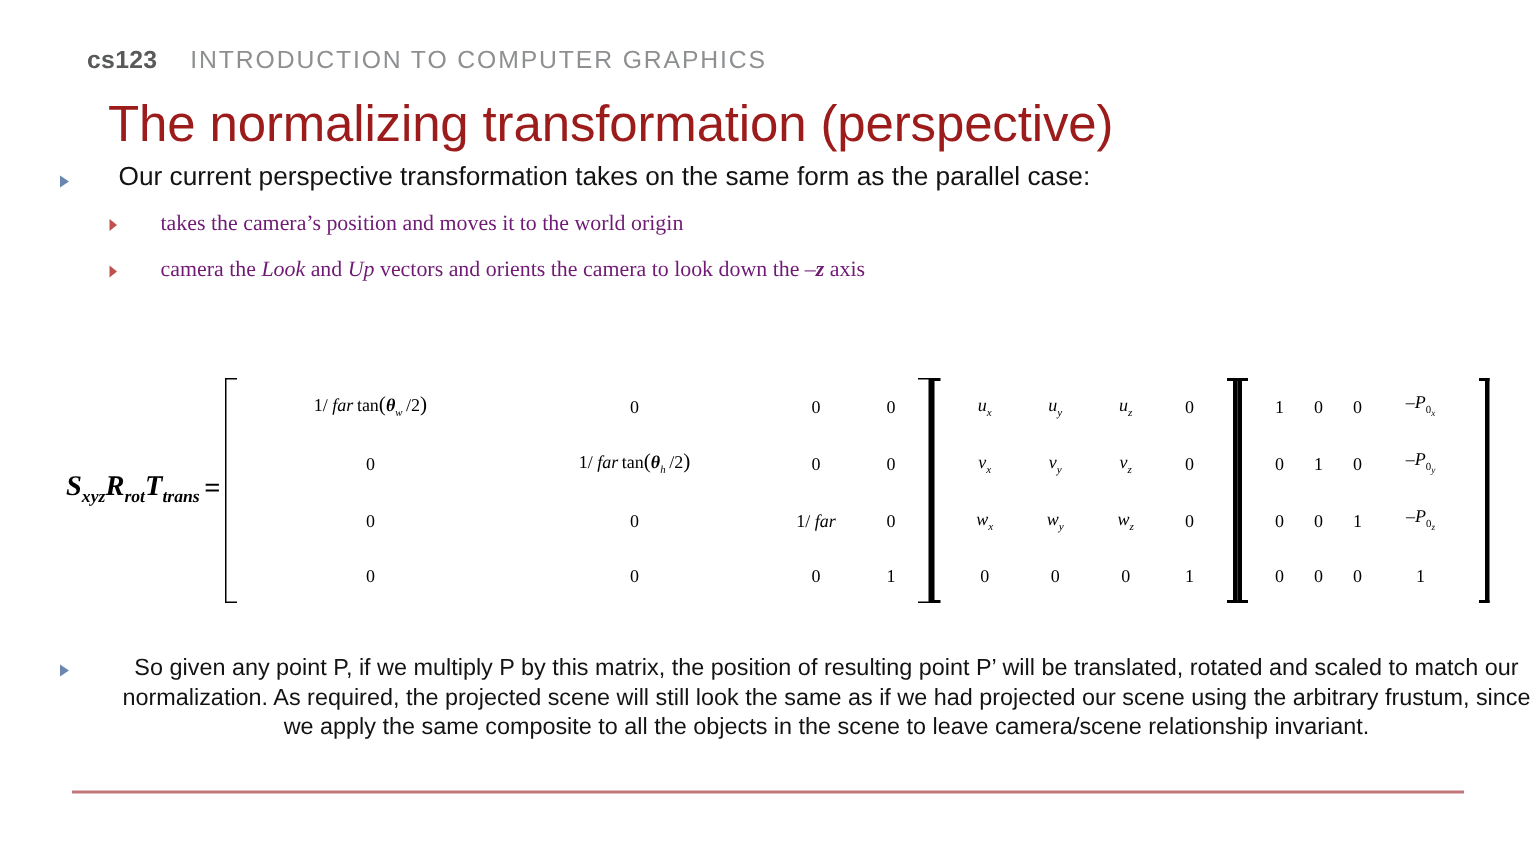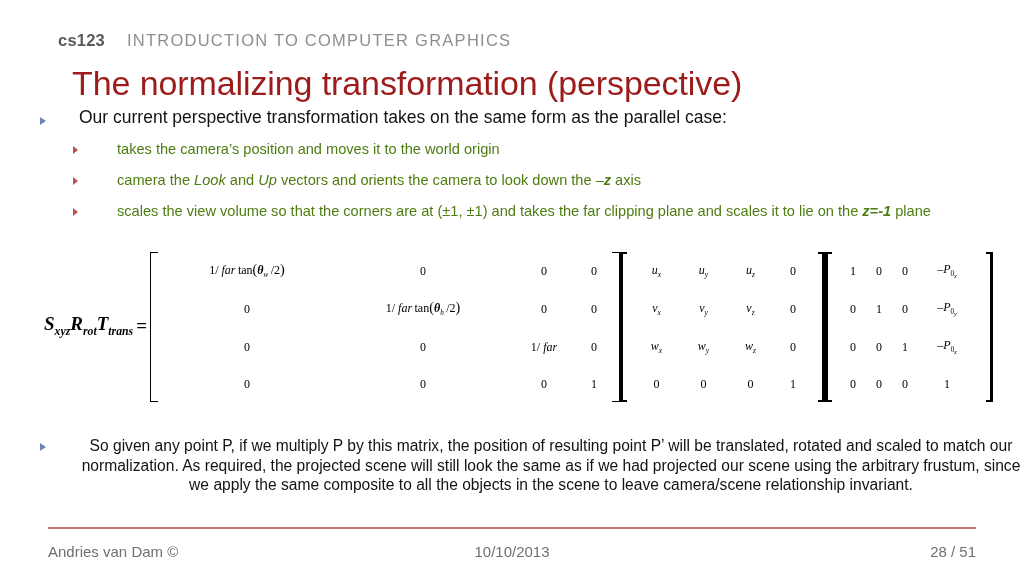--- a/index.html
+++ b/index.html
@@ -86,24 +86,25 @@
     line-height: 1.26;
   }
 
   .bullet-l2 {
     position: absolute;
     left: 73px;
     display: flex;
     align-items: flex-start;
   }
   .l2-text {
-    margin-left: 39px;
+    margin-left: 29px;
     font-size: 14.6px;
-    color: #4d7c0f;
+    color: #701a75;
     line-height: 1.30;
+    font-family: Liberation Serif, serif;
   }
   .l2-wide { width: 895px; }
 
   i.term { font-style: italic; }
   b.axis { font-weight: bold; font-style: italic; }
 
   
   .equation {
     position: absolute;
     left: 44px;
@@ -258,24 +259,20 @@
     <span class="l2-text">
       <span>takes the camera’s position and moves it to the world origin</span>
     </span>
   </div>
 
   <div class="bullet-l2" style="top:171px;">
     <span class="tri-red"></span>
     <span class="l2-text"><span>camera the </span><i class="term">Look</i><span> and </span><i class="term">Up</i><span> vectors and orients the camera to look down the –</span><b class="axis">z</b><span> axis</span></span>
   </div>
 
-  <div class="bullet-l2" style="top:202px;">
-    <span class="tri-red"></span>
-    <span class="l2-text l2-wide"><span>scales the view volume so that the corners are at (±1, ±1) and takes the far clipping plane and scales it to lie on the </span><b class="axis">z</b><b class="axis">=-1</b><span> plane</span></span>
-  </div>
 
   <div class="equation">
 
     <span class="lhs"><i>S</i><sub>xyz</sub><i>R</i><sub>rot</sub><i>T</i><sub>trans</sub></span>
     <span class="eqsign">=</span>
 
     <div class="matrix">
       <span class="brk left">
           <span class="v"></span>
           <span class="t"></span>
@@ -378,19 +375,14 @@
     </div>
 
   </div>
 
   <div class="para">
     <span class="tri-blue"></span>
     <span class="para-text">So given any point P,  if we multiply P by this matrix, the position of resulting point P’ will be translated, rotated and scaled to match our normalization.  As required, the projected scene will still look the same as if we had projected our scene using the arbitrary frustum, since we apply the same composite to all the objects in the scene to leave camera/scene relationship invariant.</span>
   </div>
 
   <div class="rule"></div>
-  <div class="footer">
-    <span class="f-left">Andries van Dam ©</span>
-    <span class="f-mid">10/10/2013</span>
-    <span class="f-right">28 / 51</span>
-  </div>
 
 </div>
 
 </body></html>

